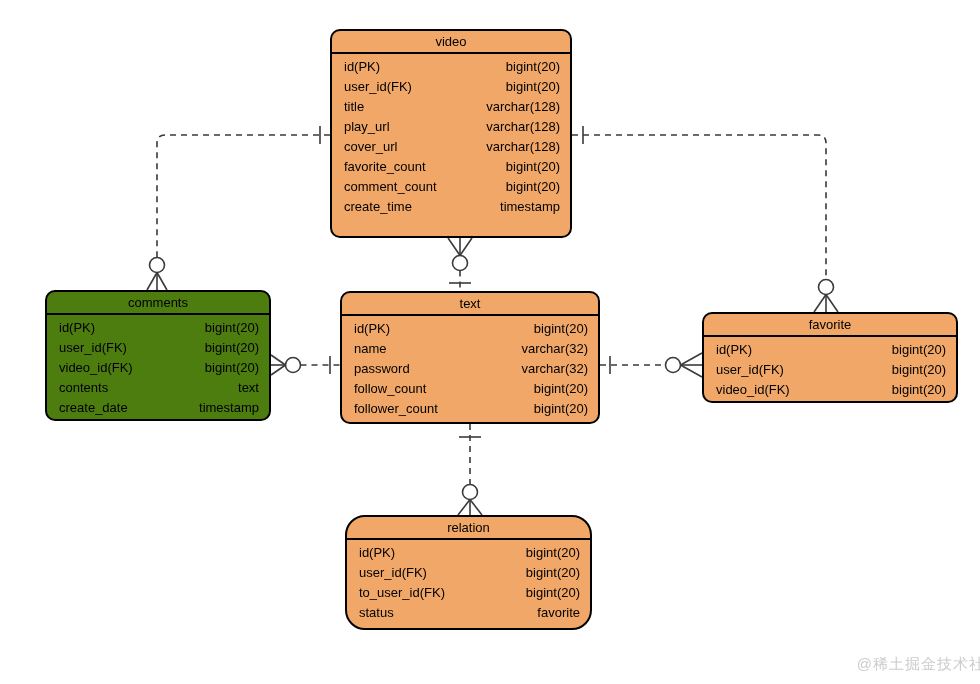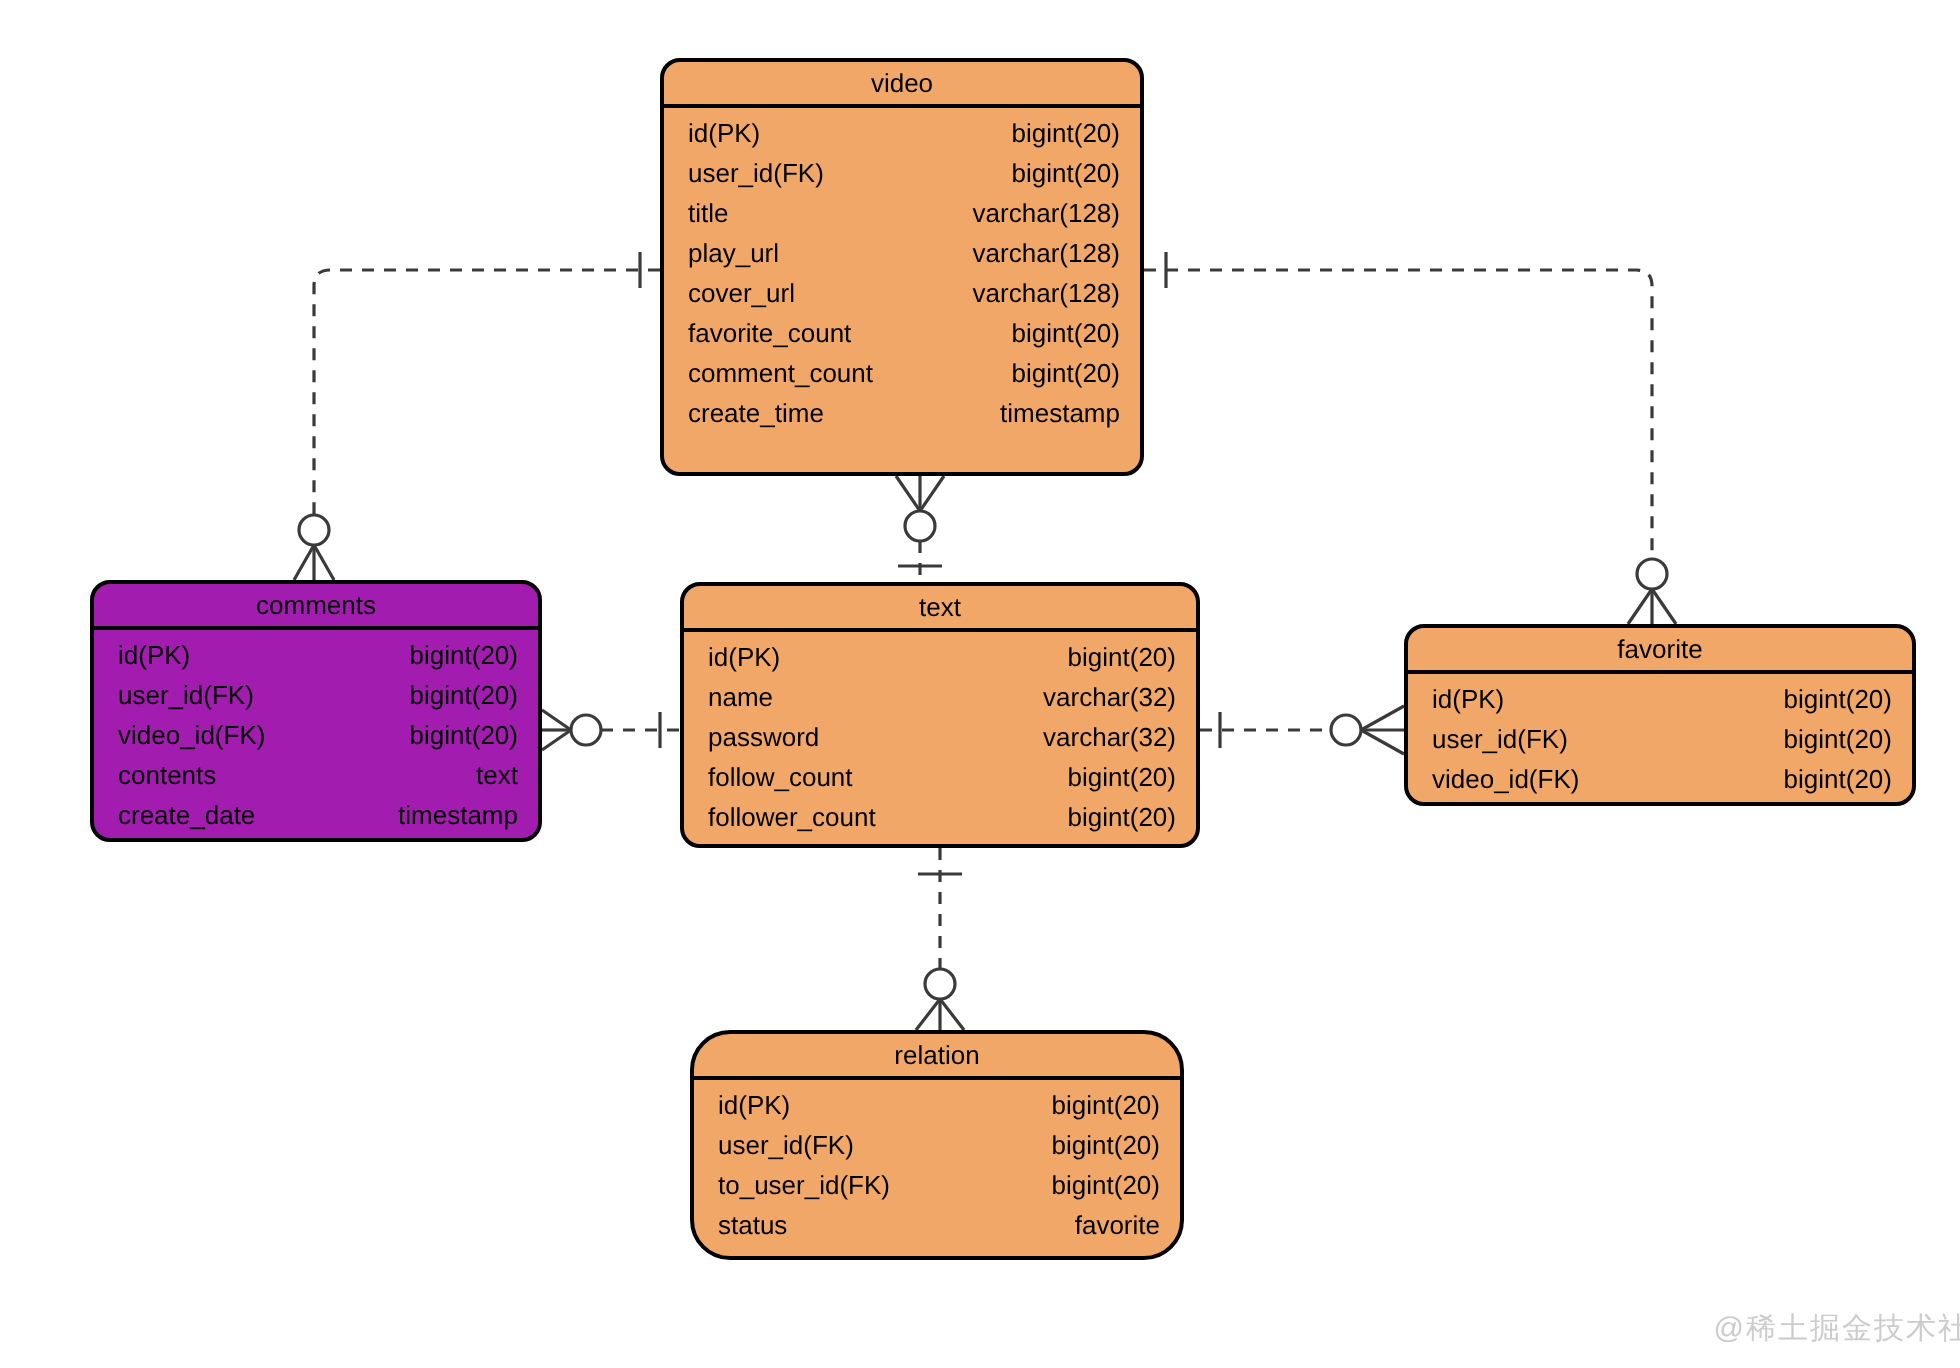--- a/index.html
+++ b/index.html
@@ -133,21 +133,21 @@
         <div class="t-row">
           <span class="f-name">comment_count</span>
           <span class="f-type">bigint(20)</span>
         </div>
         <div class="t-row">
           <span class="f-name">create_time</span>
           <span class="f-type">timestamp</span>
         </div>
       </div>
     </div>
-    <div class="etable" style="left: 45px; top: 290px; width: 226px; height: 131px; background: #a21caf; border-color: rgb(0, 0, 0);">
+    <div class="etable" style="left: 45px; top: 290px; width: 226px; height: 131px; background: #4d7c0f; border-color: rgb(0, 0, 0);">
       <div class="t-header">comments</div>
       <div class="t-body">
         <div class="t-row">
           <span class="f-name">id(PK)</span>
           <span class="f-type">bigint(20)</span>
         </div>
         <div class="t-row">
           <span class="f-name">user_id(FK)</span>
           <span class="f-type">bigint(20)</span>
         </div>

